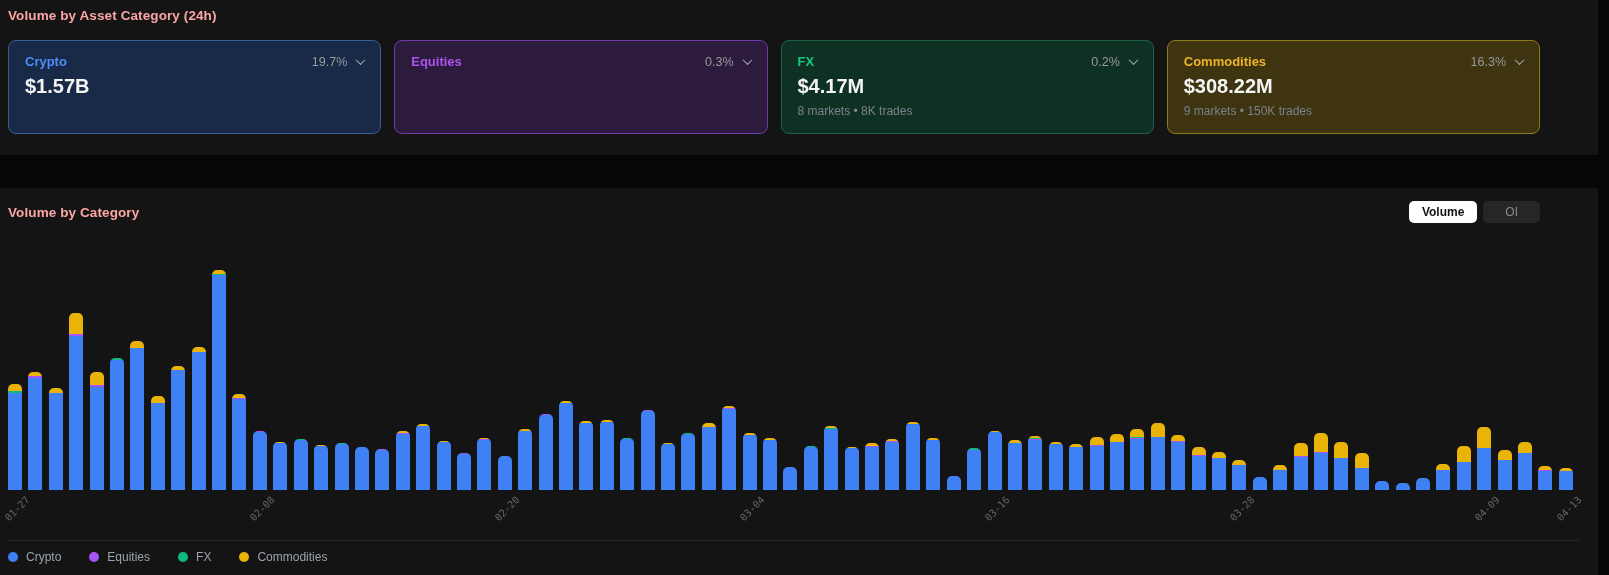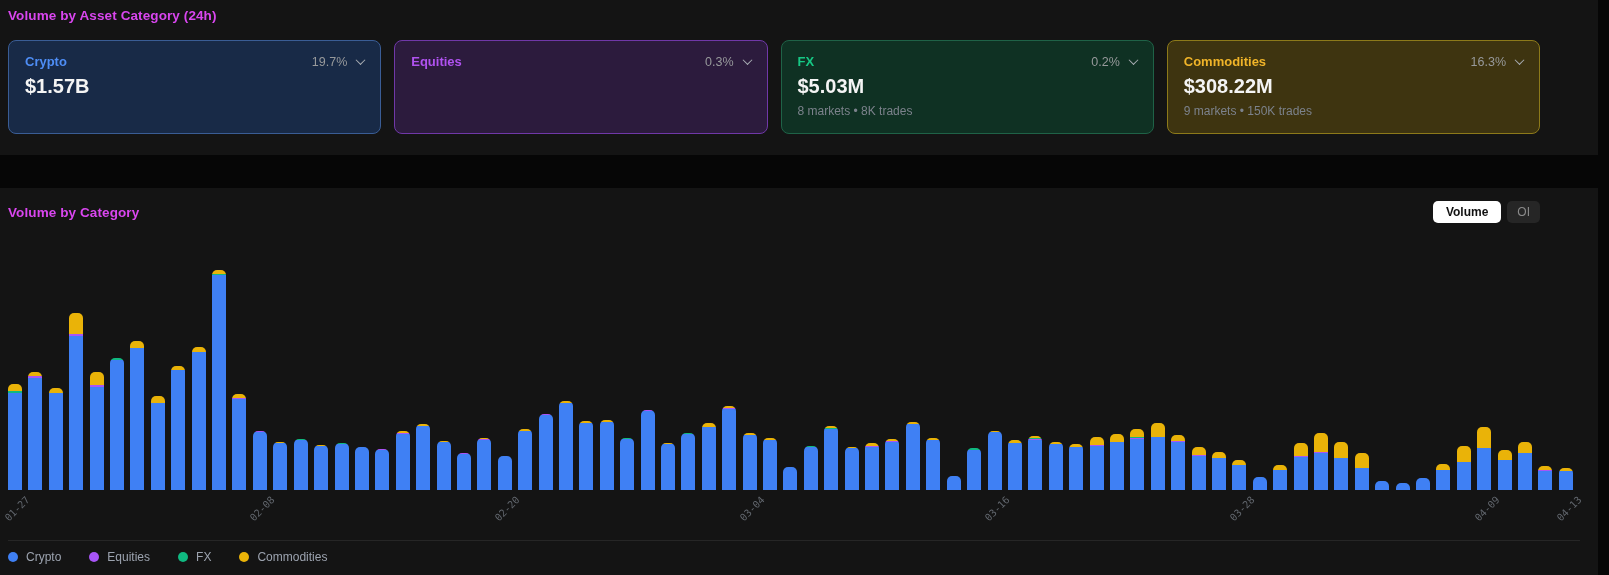--- a/index.html
+++ b/index.html
@@ -2,40 +2,40 @@
 <html><head>
 <meta charset="utf-8">
 <style>
   * { margin:0; padding:0; box-sizing:border-box; }
   html,body { width:1609px; height:575px; background:#060606; overflow:hidden;
               font-family:"Liberation Sans", sans-serif; }
   .panel { width:1598px; background:#141414; }
 
   
   #summary-panel { padding:8px 0 0 8px; height:155px; }
-  .section-title { color:#d946ef; font-size:13.5px; font-weight:bold; letter-spacing:.1px; }
+  .section-title { color:#fca5a5; font-size:13.5px; font-weight:bold; letter-spacing:.1px; }
   #cards-row { display:flex; gap:13px; margin-top:17px; padding-right:58px; }
   .cat-card { flex:1 1 0; height:94px; border-radius:8px; border:1px solid; padding:13px 16px 0 16px; cursor:pointer; }
   .card-head { display:flex; justify-content:space-between; align-items:center; }
   .card-name { font-size:13px; font-weight:bold; }
   .card-share-wrap { display:flex; align-items:center; color:#97999b; font-size:12.5px; }
   .chev { width:7px; height:7px; border-right:1.7px solid #a9adb3; border-bottom:1.7px solid #a9adb3;
           transform:rotate(45deg) translate(-1px,-1px); display:inline-block; margin-left:10px; }
   .card-value { color:#f4f4f4; font-size:20px; font-weight:bold; margin-top:6px; }
   .card-sub { color:#7c828c; font-size:12px; margin-top:6px; }
 
   .gap-strip { height:33px; background:#060606; width:1609px; }
 
   
   #chart-panel { height:387px; padding:12px 0 0 8px; position:relative; }
   #chart-header { display:flex; justify-content:space-between; align-items:center; padding-right:58px; height:24px; }
   #toggle-group { display:flex; gap:6px; }
   .toggle-btn { font-size:12px; font-weight:bold; border-radius:5px; padding:4px 13px; border:none; cursor:pointer; }
   .toggle-active { background:#ffffff; color:#111; }
-  .toggle-inactive { background:#262626; color:#8a8a8a; font-weight:normal; padding:4px 10px; }
+  .toggle-inactive { background:#262626; color:#8a8a8a; font-weight:normal; padding:4px 22px; }
 
   #plot-wrap { position:relative; width:1566px; height:255px; margin-top:11px; }
   #bars { position:absolute; left:0; bottom:0; width:100%; height:100%;
           display:flex; justify-content:space-between; align-items:flex-end; }
   .bar { width:14px; border-radius:5px 5px 0 0; overflow:hidden;
          display:flex; flex-direction:column; justify-content:flex-end; cursor:pointer; }
   .seg { width:100%; }
 
   .x-tick { position:absolute; font-family:"DejaVu Sans Mono", monospace; font-size:10px; color:#62676e;
             white-space:nowrap; transform:translateX(-100%) rotate(-45deg); transform-origin:100% 0; top:259px; }
@@ -72,21 +72,21 @@
         </div>
       </div>
       <div class="cat-card" style="background: rgb(15, 49, 35); border-color: rgb(31, 98, 71);">
         <div class="card-head">
           <span class="card-name" style="color:#16c784">FX</span>
           <span class="card-share-wrap">
             <span>0.2%</span>
             <span class="chev"></span>
           </span>
         </div>
-        <div class="card-value">$5.03M</div>
+        <div class="card-value">$4.17M</div>
         <div class="card-sub">8 markets • 8K trades</div>
       </div>
       <div class="cat-card" style="background: rgb(62, 52, 16); border-color: rgb(141, 122, 26);">
         <div class="card-head">
           <span class="card-name" style="color:#f0b429">Commodities</span>
           <span class="card-share-wrap">
             <span>16.3%</span>
             <span class="chev"></span>
           </span>
         </div>

